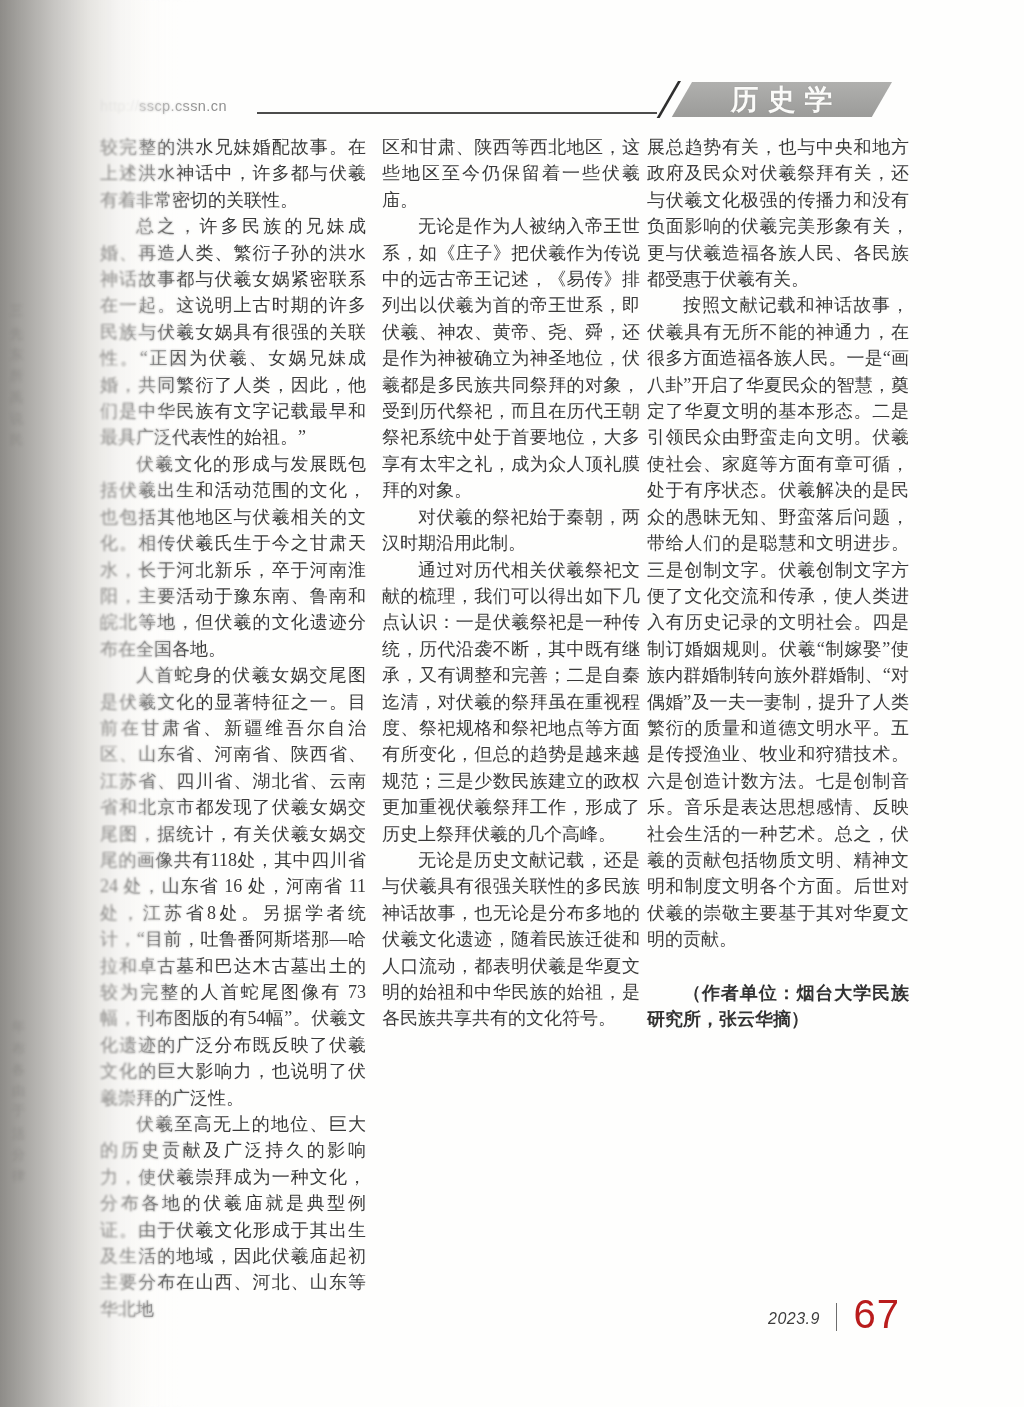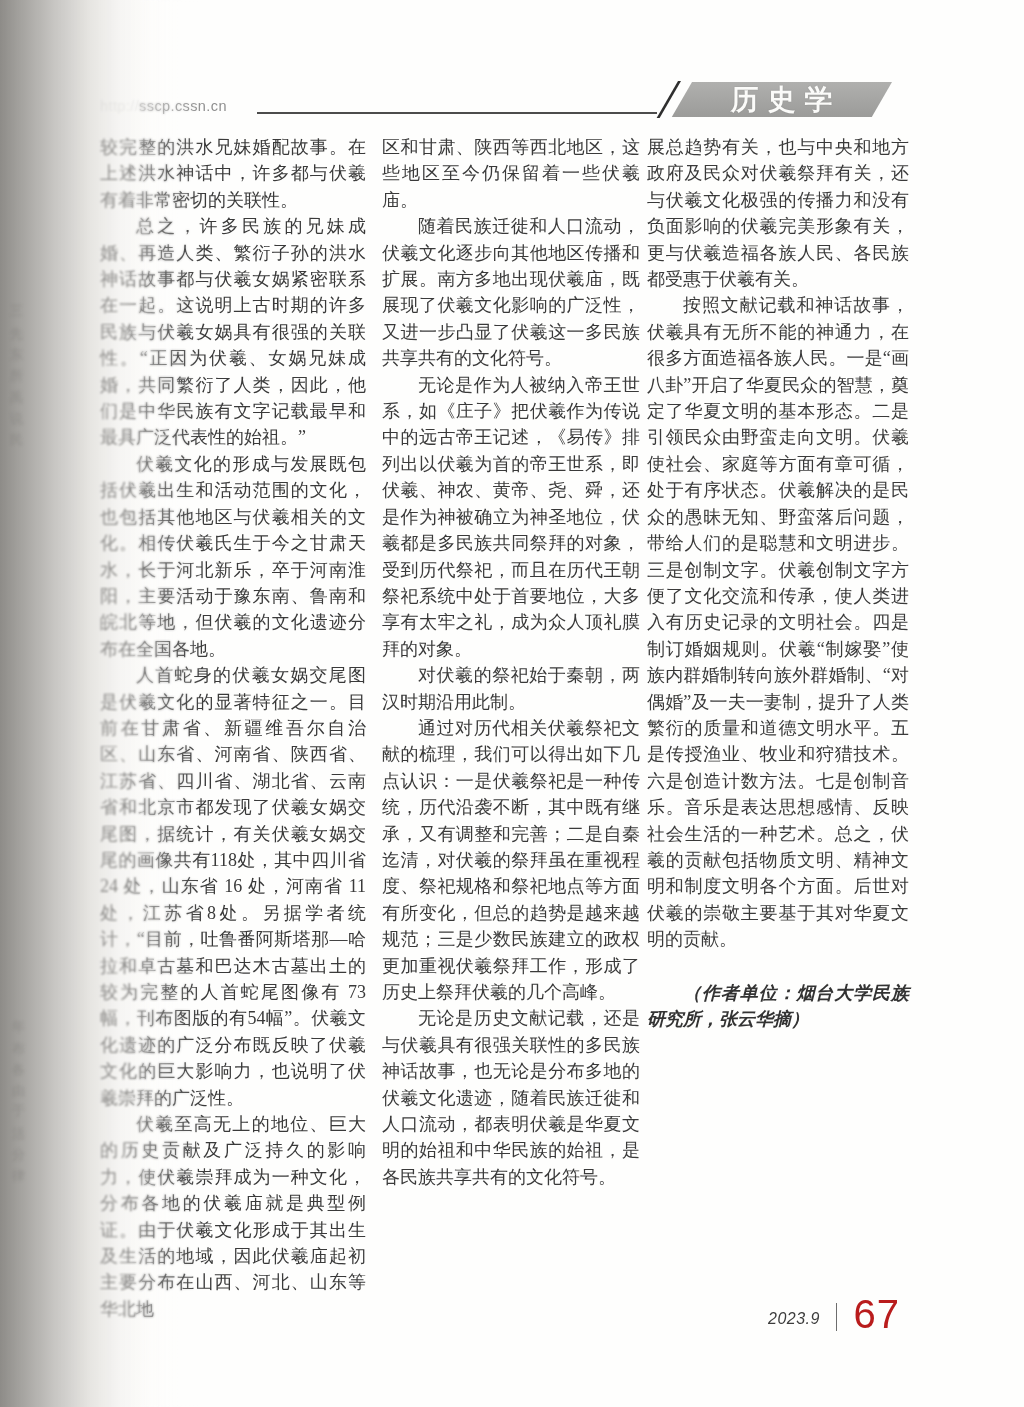--- a/index.html
+++ b/index.html
@@ -43,21 +43,21 @@
   .col{
     position:absolute;top:134px;
     font-size:18px;line-height:26.4px;color:#3a3a3a;
     text-align:justify;text-justify:inter-character;
   }
   .col-1{left:100px;width:266px;}
   .col-2{left:382px;width:258px;}
   .col-3{left:615px;width:262px;margin-left:32px;}
   .col p{margin:0;}
   .col p.indent{text-indent:2em;}
-  .col p.author{font-weight:bold;margin-top:27px;color:#333;font-style:italic;}
+  .col p.author{font-weight:bold;margin-top:27px;color:#333;}
 
   
   .footer{
     position:absolute;left:768px;top:1288px;height:46px;
     display:flex;align-items:flex-end;gap:16px;
     font-family:"Liberation Sans", sans-serif;
   }
   .footer .issue{font-style:italic;font-size:16px;color:#3c3c3c;margin-bottom:6px;letter-spacing:.5px;}
   .footer .bar{width:1.5px;height:28px;background:#6d6d6d;margin-bottom:3px;}
   .footer .pagenum{font-size:40px;color:#b91c1c;letter-spacing:1px;line-height:1;}
@@ -102,21 +102,20 @@
 
   <div class="col col-1">
       <p class="">较完整的洪水兄妹婚配故事。在上述洪水神话中，许多都与伏羲有着非常密切的关联性。</p>
       <p class="indent">总之，许多民族的兄妹成婚、再造人类、繁衍子孙的洪水神话故事都与伏羲女娲紧密联系在一起。这说明上古时期的许多民族与伏羲女娲具有很强的关联性。“正因为伏羲、女娲兄妹成婚，共同繁衍了人类，因此，他们是中华民族有文字记载最早和最具广泛代表性的始祖。”</p>
       <p class="indent">伏羲文化的形成与发展既包括伏羲出生和活动范围的文化，也包括其他地区与伏羲相关的文化。相传伏羲氏生于今之甘肃天水，长于河北新乐，卒于河南淮阳，主要活动于豫东南、鲁南和皖北等地，但伏羲的文化遗迹分布在全国各地。</p>
       <p class="indent">人首蛇身的伏羲女娲交尾图是伏羲文化的显著特征之一。目前在甘肃省、新疆维吾尔自治区、山东省、河南省、陕西省、江苏省、四川省、湖北省、云南省和北京市都发现了伏羲女娲交尾图，据统计，有关伏羲女娲交尾的画像共有118处，其中四川省 24 处，山东省 16 处，河南省 11 处，江苏省8处。另据学者统计，“目前，吐鲁番阿斯塔那—哈拉和卓古墓和巴达木古墓出土的较为完整的人首蛇尾图像有 73 幅，刊布图版的有54幅”。伏羲文化遗迹的广泛分布既反映了伏羲文化的巨大影响力，也说明了伏羲崇拜的广泛性。</p>
       <p class="indent">伏羲至高无上的地位、巨大的历史贡献及广泛持久的影响力，使伏羲崇拜成为一种文化，分布各地的伏羲庙就是典型例证。由于伏羲文化形成于其出生及生活的地域，因此伏羲庙起初主要分布在山西、河北、山东等华北地</p>
     </div>
   <div class="col col-2">
       <p class="">区和甘肃、陕西等西北地区，这些地区至今仍保留着一些伏羲庙。</p>
-      <p class="indent">随着民族迁徙和人口流动，伏羲文化逐步向其他地区传播和扩展。南方多地出现伏羲庙，既展现了伏羲文化影响的广泛性，又进一步凸显了伏羲这一多民族共享共有的文化符号。</p>
       <p class="indent">无论是作为人被纳入帝王世系，如《庄子》把伏羲作为传说中的远古帝王记述，《易传》排列出以伏羲为首的帝王世系，即伏羲、神农、黄帝、尧、舜，还是作为神被确立为神圣地位，伏羲都是多民族共同祭拜的对象，受到历代祭祀，而且在历代王朝祭祀系统中处于首要地位，大多享有太牢之礼，成为众人顶礼膜拜的对象。</p>
       <p class="indent">对伏羲的祭祀始于秦朝，两汉时期沿用此制。</p>
       <p class="indent">通过对历代相关伏羲祭祀文献的梳理，我们可以得出如下几点认识：一是伏羲祭祀是一种传统，历代沿袭不断，其中既有继承，又有调整和完善；二是自秦迄清，对伏羲的祭拜虽在重视程度、祭祀规格和祭祀地点等方面有所变化，但总的趋势是越来越规范；三是少数民族建立的政权更加重视伏羲祭拜工作，形成了历史上祭拜伏羲的几个高峰。</p>
       <p class="indent">无论是历史文献记载，还是与伏羲具有很强关联性的多民族神话故事，也无论是分布多地的伏羲文化遗迹，随着民族迁徙和人口流动，都表明伏羲是华夏文明的始祖和中华民族的始祖，是各民族共享共有的文化符号。</p>
     </div>
   <div class="col col-3">
       <p class="">展总趋势有关，也与中央和地方政府及民众对伏羲祭拜有关，还与伏羲文化极强的传播力和没有负面影响的伏羲完美形象有关，更与伏羲造福各族人民、各民族都受惠于伏羲有关。</p>
       <p class="indent">按照文献记载和神话故事，伏羲具有无所不能的神通力，在很多方面造福各族人民。一是“画八卦”开启了华夏民众的智慧，奠定了华夏文明的基本形态。二是引领民众由野蛮走向文明。伏羲使社会、家庭等方面有章可循，处于有序状态。伏羲解决的是民众的愚昧无知、野蛮落后问题，带给人们的是聪慧和文明进步。三是创制文字。伏羲创制文字方便了文化交流和传承，使人类进入有历史记录的文明社会。四是制订婚姻规则。伏羲“制嫁娶”使族内群婚制转向族外群婚制、“对偶婚”及一夫一妻制，提升了人类繁衍的质量和道德文明水平。五是传授渔业、牧业和狩猎技术。六是创造计数方法。七是创制音乐。音乐是表达思想感情、反映社会生活的一种艺术。总之，伏羲的贡献包括物质文明、精神文明和制度文明各个方面。后世对伏羲的崇敬主要基于其对华夏文明的贡献。</p>
       <p class="indent author">（作者单位：烟台大学民族研究所，张云华摘）</p>
     </div>

